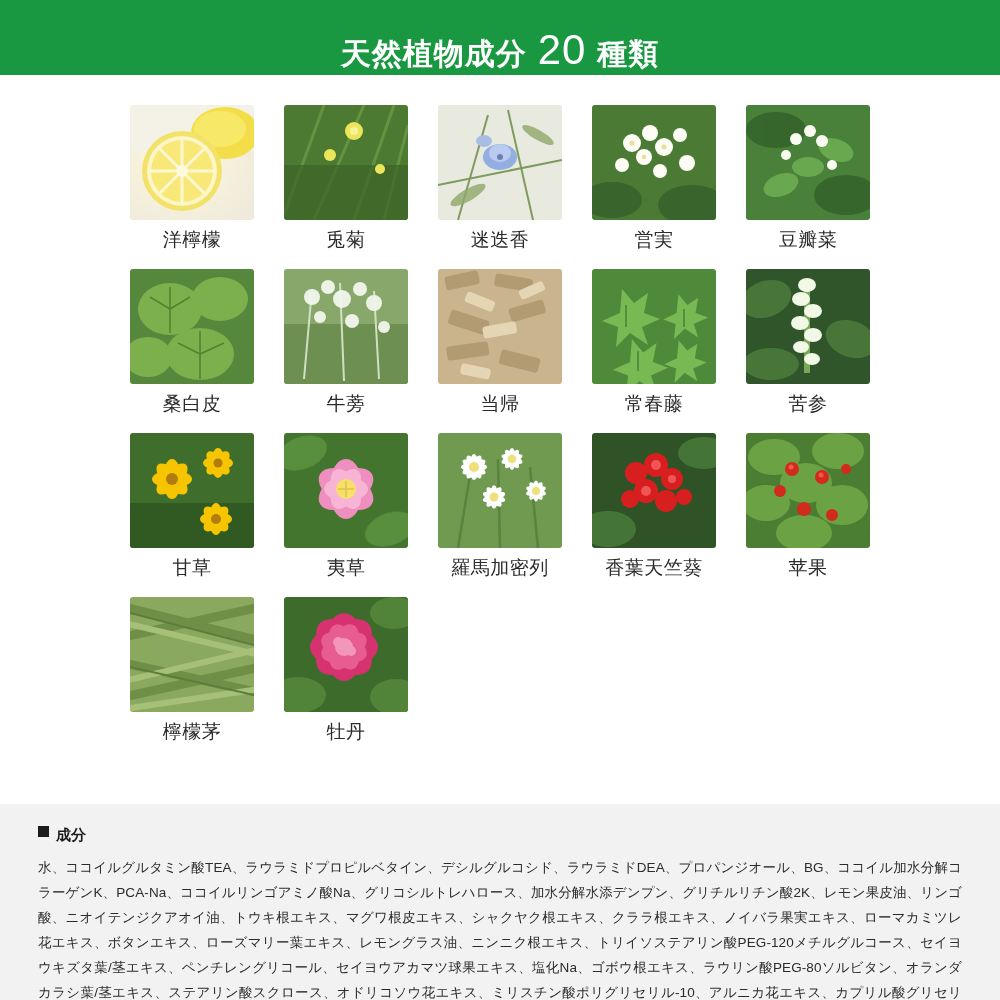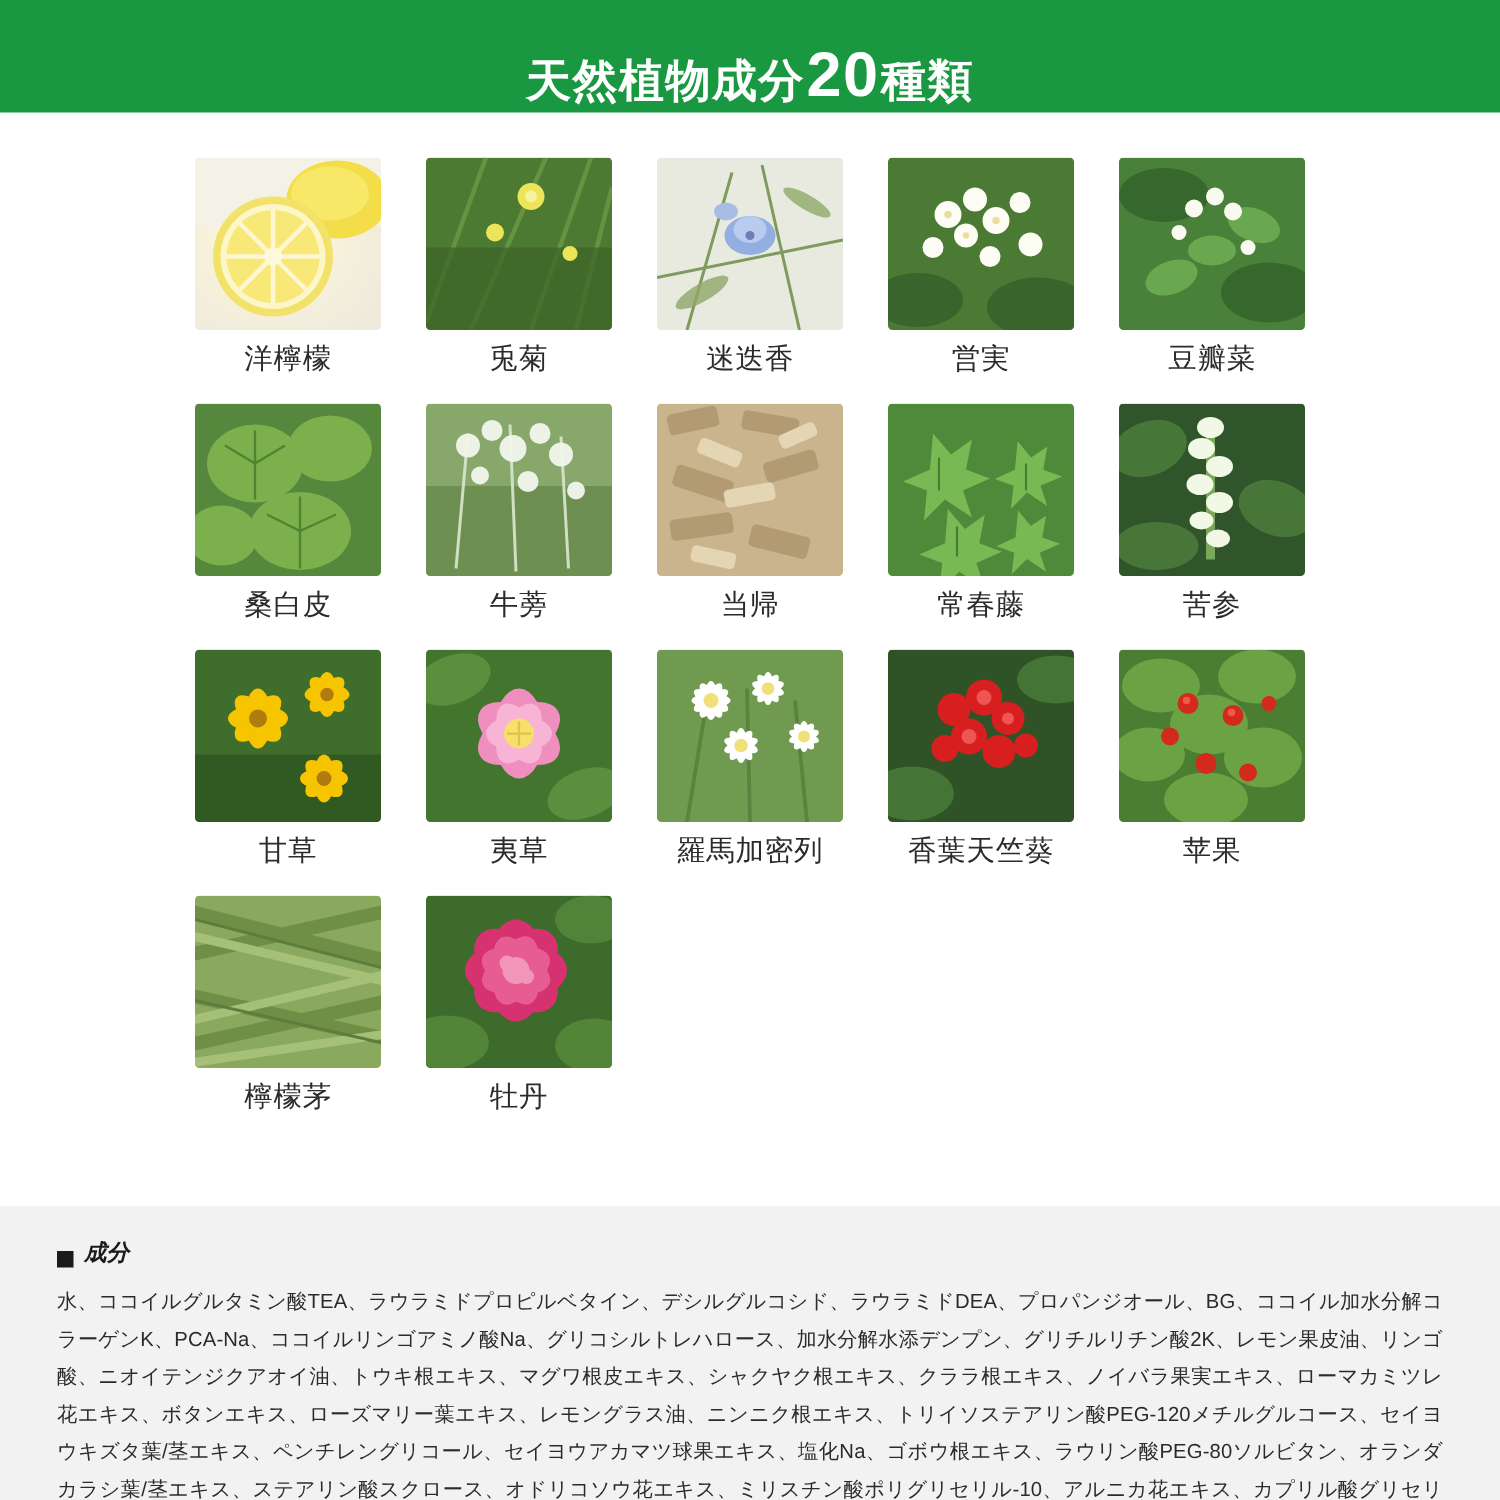--- a/index.html
+++ b/index.html
@@ -28,23 +28,23 @@
     color: #ffffff;
     font-size: 30px;
     font-weight: bold;
     letter-spacing: 1px;
     display: flex;
     align-items: baseline;
     white-space: nowrap;
   }
   .header-title .big {
     font-size: 42px;
-    font-weight: bold;
+    font-weight: normal;
     line-height: 1;
-    margin: 0 1px;
+    margin: 0 11px;
   }
 
   
   .grid-wrap {
     padding: 30px 76px 0 130px;
   }
   .grid {
     display: grid;
     grid-template-columns: repeat(5, 124px);
     column-gap: 30px;
@@ -81,23 +81,22 @@
     left: 0; right: 0; bottom: 0;
     background: #f2f2f2;
     padding: 22px 38px 20px 38px;
     height: 196px;
   }
   .ing-title {
     font-size: 15px;
     color: #1b1b1b;
     font-weight: bold;
     display: flex;
-    align-items: flex-end;
+    align-items: flex-start;
     margin-bottom: 11px;
-    font-style: italic;
   }
   .sq {
     display: inline-block;
     width: 11px; height: 11px;
     background: #1b1b1b;
     margin-right: 7px;
   }
   .ing-body {
     font-size: 13.5px;
     line-height: 1.85;

